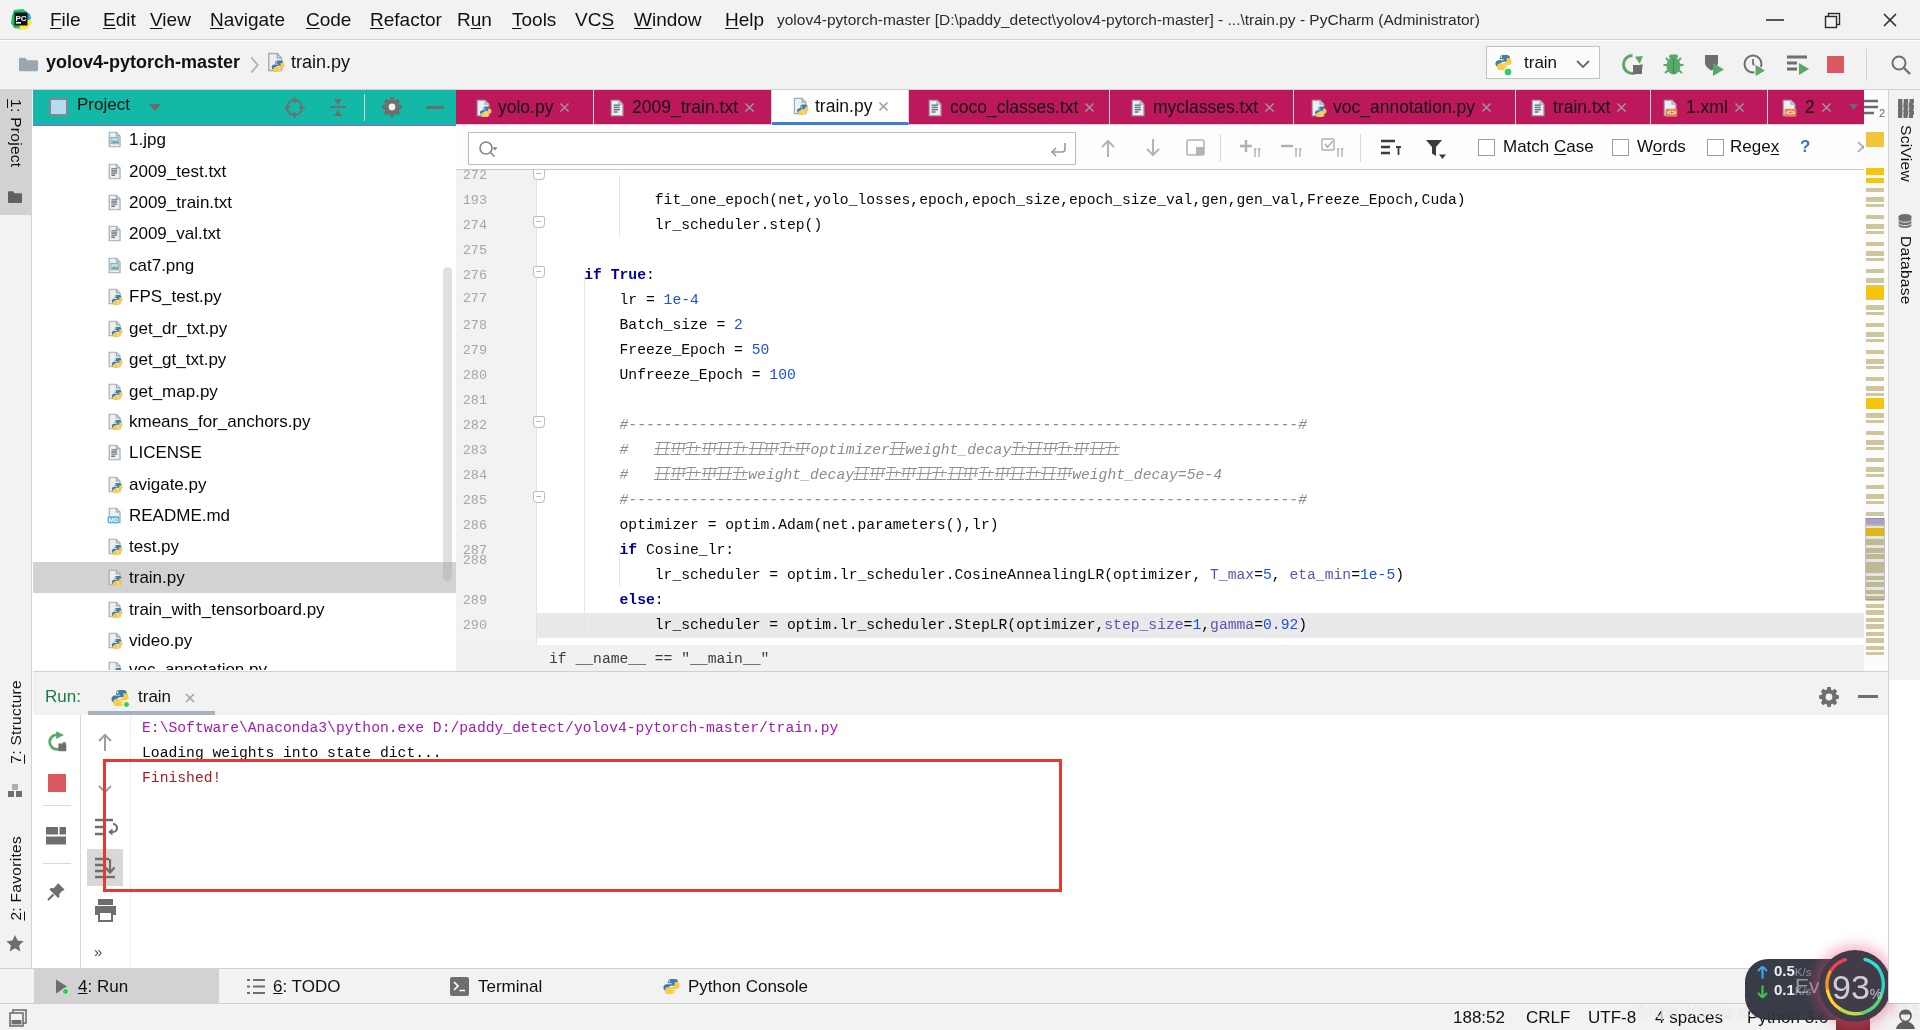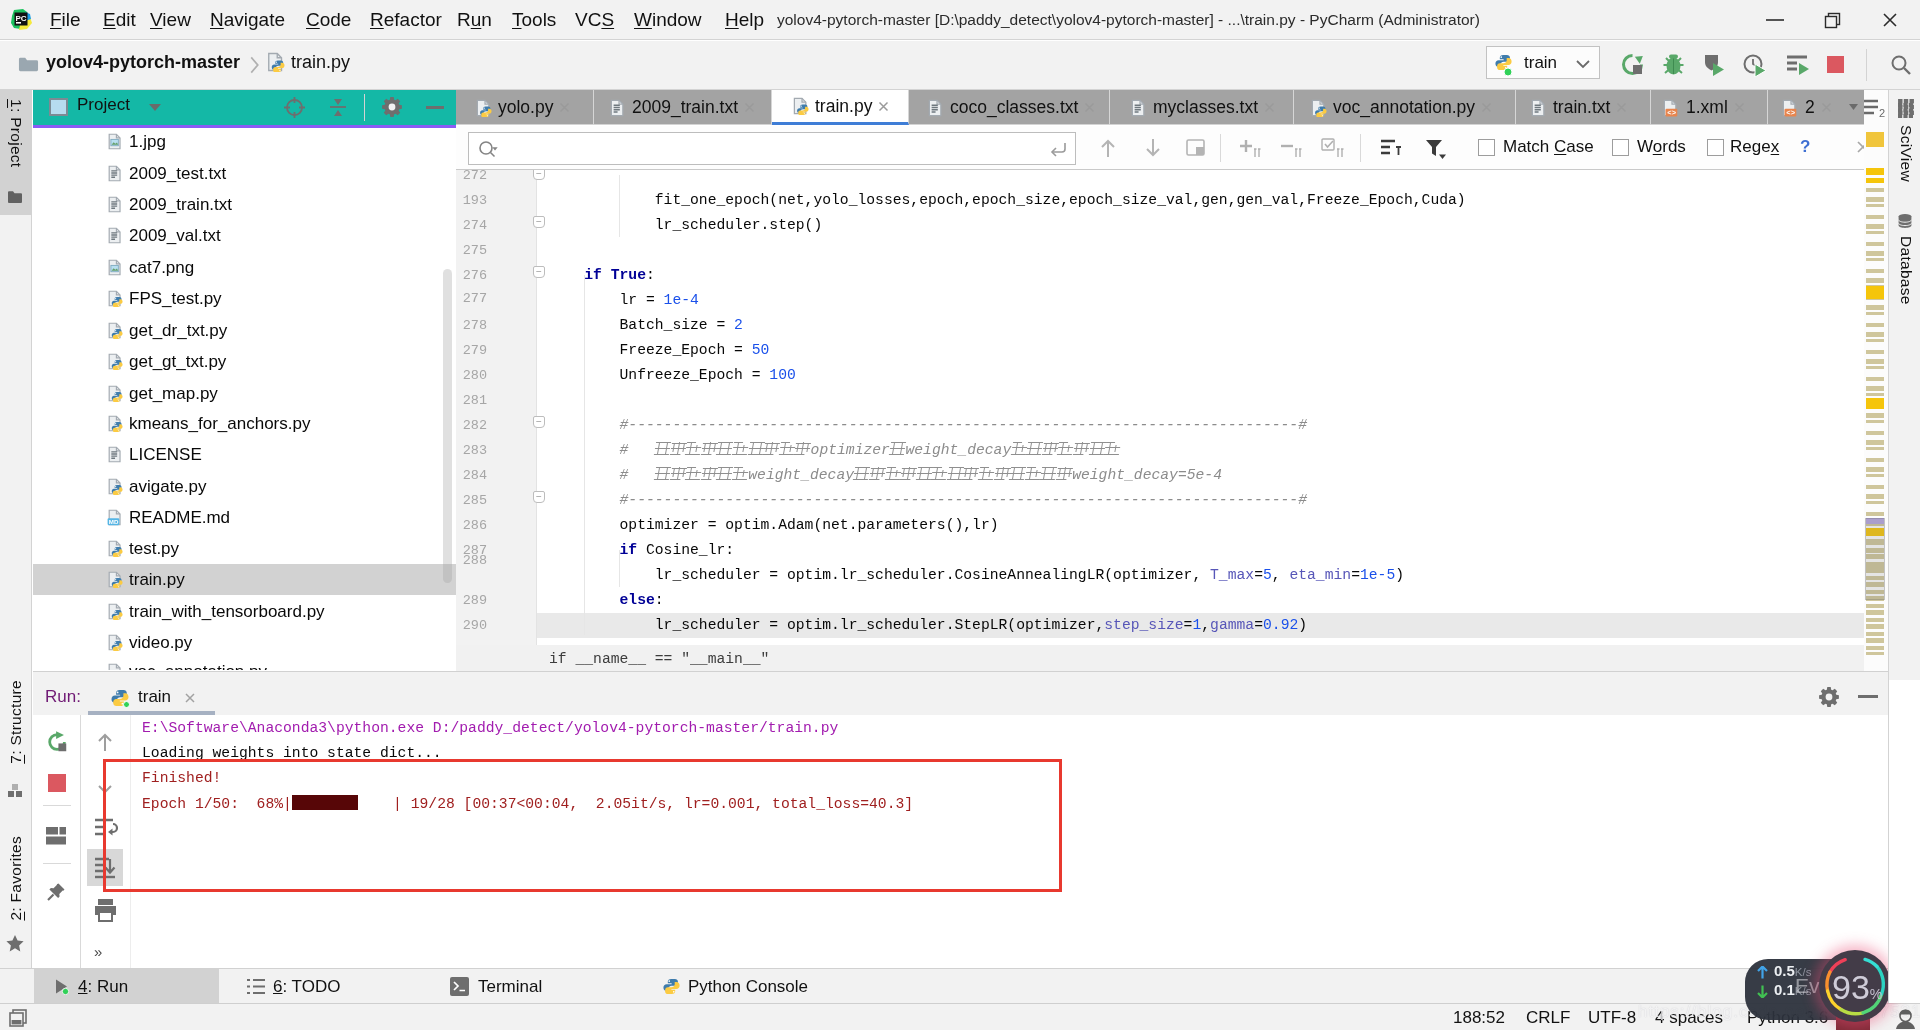--- a/index.html
+++ b/index.html
@@ -13,26 +13,26 @@
 .menuitem u{text-decoration:underline;text-underline-offset:2px}
 #wintitle{position:absolute;top:0;left:777px;height:40px;line-height:40px;font-size:15.5px;color:#2b2b2b;white-space:nowrap}
 
 #navbar{left:0;top:41px;width:1920px;height:49px;background:#f2f2f2;border-bottom:1px solid #d3d3d3}
 
 #lstripe{left:0;top:90px;width:32px;height:913px;background:#f2f2f2;border-right:1px solid #d3d3d3}
 .vtextd{writing-mode:vertical-rl;font-size:15.5px;color:#111;letter-spacing:0.3px}
 .vtextu{writing-mode:vertical-rl;transform:rotate(180deg);font-size:15.5px;color:#111;letter-spacing:0.3px}
 
 #pphead{left:33px;top:90px;width:423px;height:35px;background:#14b8a6}
-#ptree{left:33px;top:125px;width:423px;height:545px;background:#fff;border-top:3px solid #8b5cf6;overflow:hidden}
+#ptree{left:33px;top:125px;width:423px;height:545px;background:#fff;border-top:1px solid #8b5cf6;overflow:hidden}
 .trow{position:absolute;left:0;width:423px;height:31px}
 .trow .ic{position:absolute;left:73px;top:7px}
 .trow .lb{position:absolute;left:96px;top:6px;font-size:17px;color:#090909;line-height:19px}
 
-#tabsrow{left:456px;top:90px;width:1408px;height:35px;background:#a3a3a3;border-bottom:1px solid #d3d3d3;z-index:3}
+#tabsrow{left:456px;top:90px;width:1408px;height:35px;background:#be185d;border-bottom:1px solid #d3d3d3;z-index:3}
 .tab{position:absolute;top:0;height:35px;border-right:1px solid #d6d6d6;display:flex;align-items:center;padding:0 8px;gap:6px}
 .tab .tl{font-size:17.5px;color:#111;white-space:nowrap}
 .tab.active{background:#fff;border-bottom:3px solid #3e7dd6}
 
 #searchbar{left:456px;top:126px;width:1408px;height:44px;background:#fdfdfd;border-bottom:1px solid #c9c9c9}
 .cb{position:absolute;width:17px;height:17px;background:#fff;border:1px solid #9d9d9d;top:13px}
 .cblabel{position:absolute;top:11px;font-size:17px;color:#111;white-space:nowrap}
 .cblabel u{text-underline-offset:2px}
 
 #editor{left:456px;top:170px;width:1408px;height:475px;background:#fff;overflow:hidden}
@@ -582,21 +582,21 @@
         <use href="#g-grid"></use>
       </svg>
  <div class="vtextd abs" style="left:8px;top:35px">SciView</div>
  <svg class="abs" style="left:8px;top:123px" width="16" height="16" viewBox="0 0 16 16">
         <use href="#g-db"></use>
       </svg>
  <div class="vtextd abs" style="left:8px;top:146px">Database</div>
 </div>
 <div class="abs" id="runpanel">
 <div id="runhead">
- <div class="abs" style="left:12px;top:15px;font-size:17px;color:#701a75">Run:</div>
+ <div class="abs" style="left:12px;top:15px;font-size:17px;color:#15803d">Run:</div>
  <svg class="abs" style="left:77px;top:16px" width="20" height="20" viewBox="0 0 16 16">
           <use href="#g-pylogo"></use>
         </svg>
  <div class="abs" style="left:90px;top:29px;width:7px;height:7px;border-radius:50%;background:#30d158;border:1px solid #fff"></div>
  <div class="abs" style="left:105px;top:15px;font-size:17px;color:#111">train</div>
  <svg class="abs" style="left:151px;top:20px" width="12" height="12" viewBox="0 0 12 12">
           <path d="M2 2l8 8M10 2l-8 8" stroke="#a2a2a2" stroke-width="1.5"></path>
         </svg>
  <div class="abs" style="left:55px;top:39px;width:127px;height:4px;background:#a6b1c2"></div>
  <svg class="abs" style="left:1785px;top:14px" width="22" height="22" viewBox="0 0 22 22">
@@ -644,21 +644,20 @@
         </svg>
  <svg class="abs" style="left:60px;top:183px" width="25" height="25" viewBox="0 0 25 25">
           <rect x="5" y="1" width="15" height="6" fill="#6e6e6e"></rect>
           <rect x="2" y="8" width="21" height="9" fill="#6e6e6e"></rect>
           <rect x="6" y="14" width="13" height="9" fill="#fff" stroke="#6e6e6e" stroke-width="2"></rect>
         </svg>
  <div class="abs" style="left:61px;top:228px;font-size:15px;color:#4a4a4a;letter-spacing:1px">»</div>
  <div class="conline" style="left:109px;top:5px;color:#a21caf">E:\Software\Anaconda3\python.exe D:/paddy_detect/yolov4-pytorch-master/train.py</div>
  <div class="conline" style="left:109px;top:30px;color:#080808">Loading weights into state dict...</div>
  <div class="conline" style="left:109px;top:55px;color:#a02020">Finished!</div>
- <div class="conline" style="left:109px;top:80px;color:#a02020">Epoch 1/50:  68%|<span style="display:inline-block;width:66px;height:15px;background:#570607;vertical-align:-2px"></span>    | 19/28 [00:37&lt;00:04,  2.05it/s, lr=0.001, total_loss=40.3]</div>
 </div>
 </div>
 <div class="abs" id="toolbar2">
  <div class="abs" style="left:34px;top:0;width:185px;height:34px;background:#d2d2d2"></div>
  <svg class="abs" style="left:53px;top:9px" width="17" height="17" viewBox="0 0 17 17">
         <path d="M3 1.5l11 7-11 7z" fill="#6e6e6e"></path>
         <circle cx="12.5" cy="13.5" r="3.2" fill="#30d158" stroke="#f2f2f2" stroke-width="1"></circle>
       </svg>
  <div class="twbtn" style="left:78px">
         <span><u>4</u>: Run</span>

